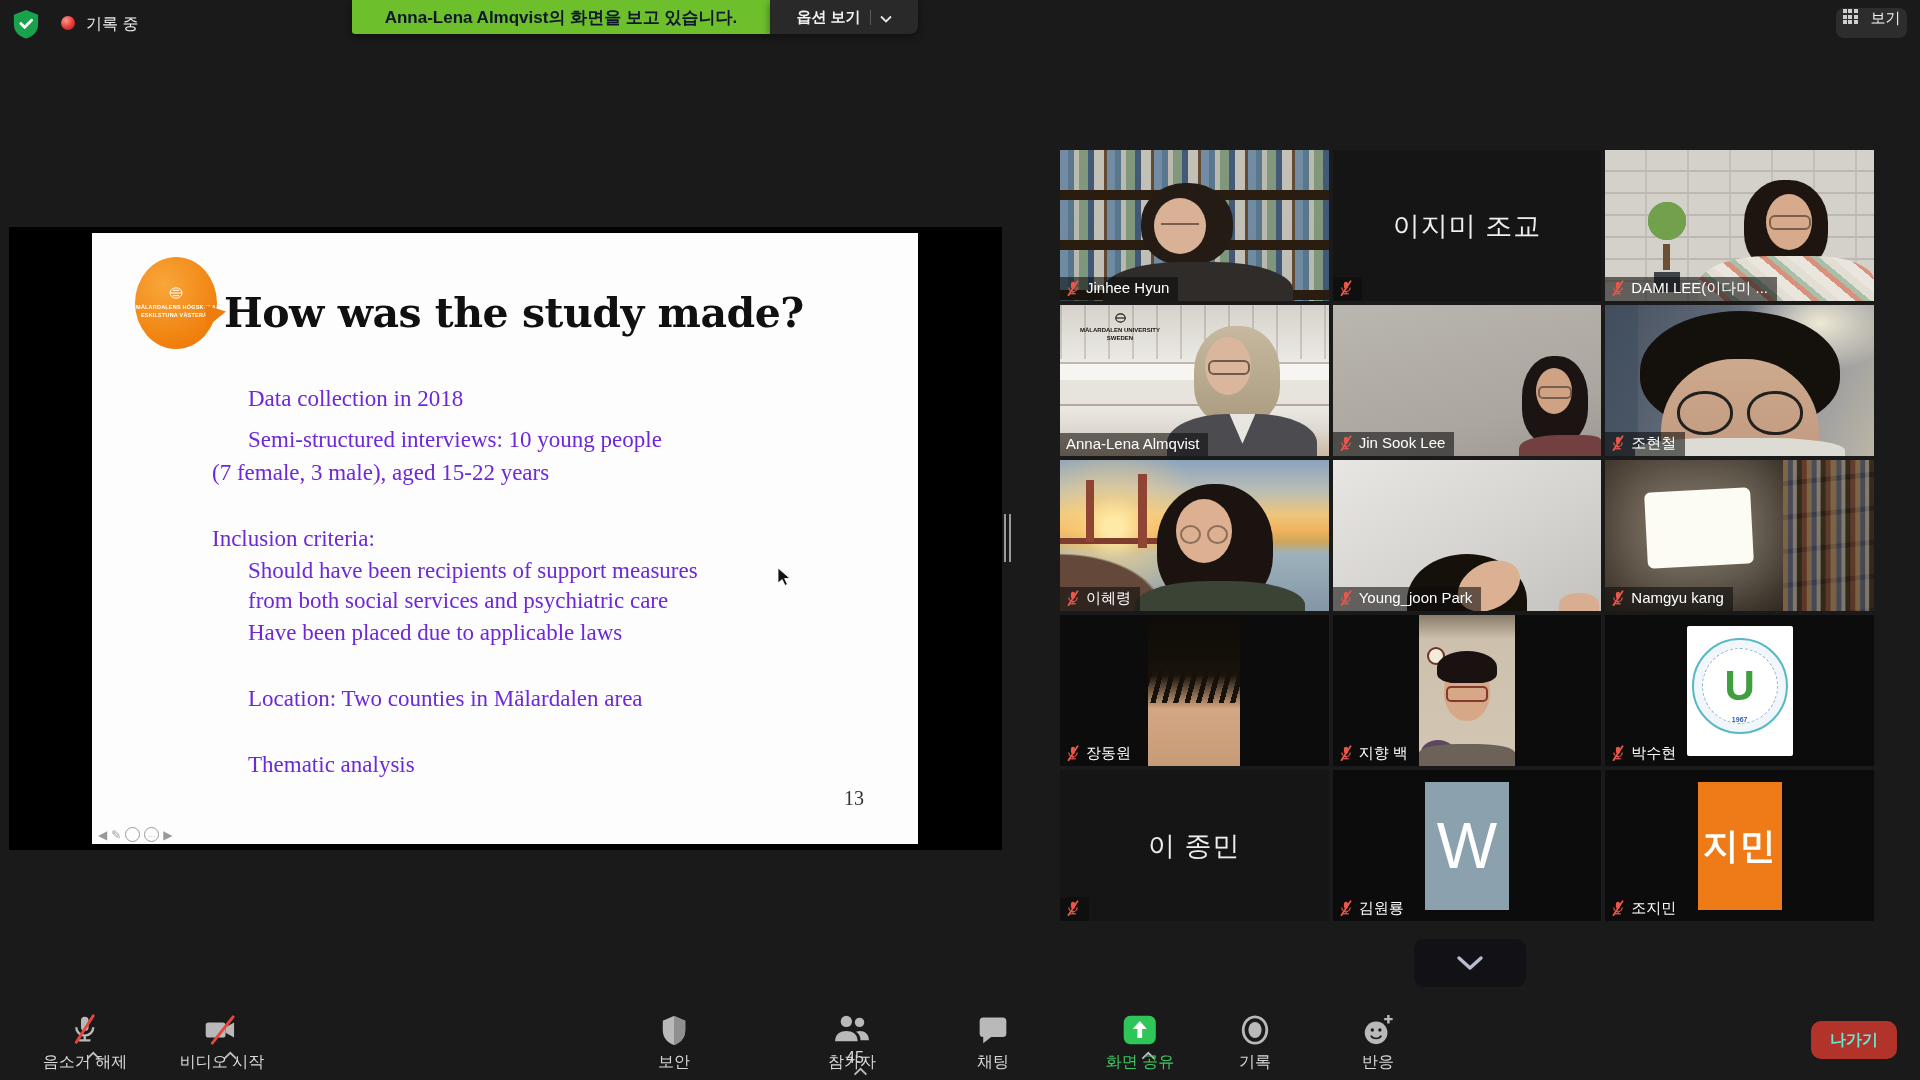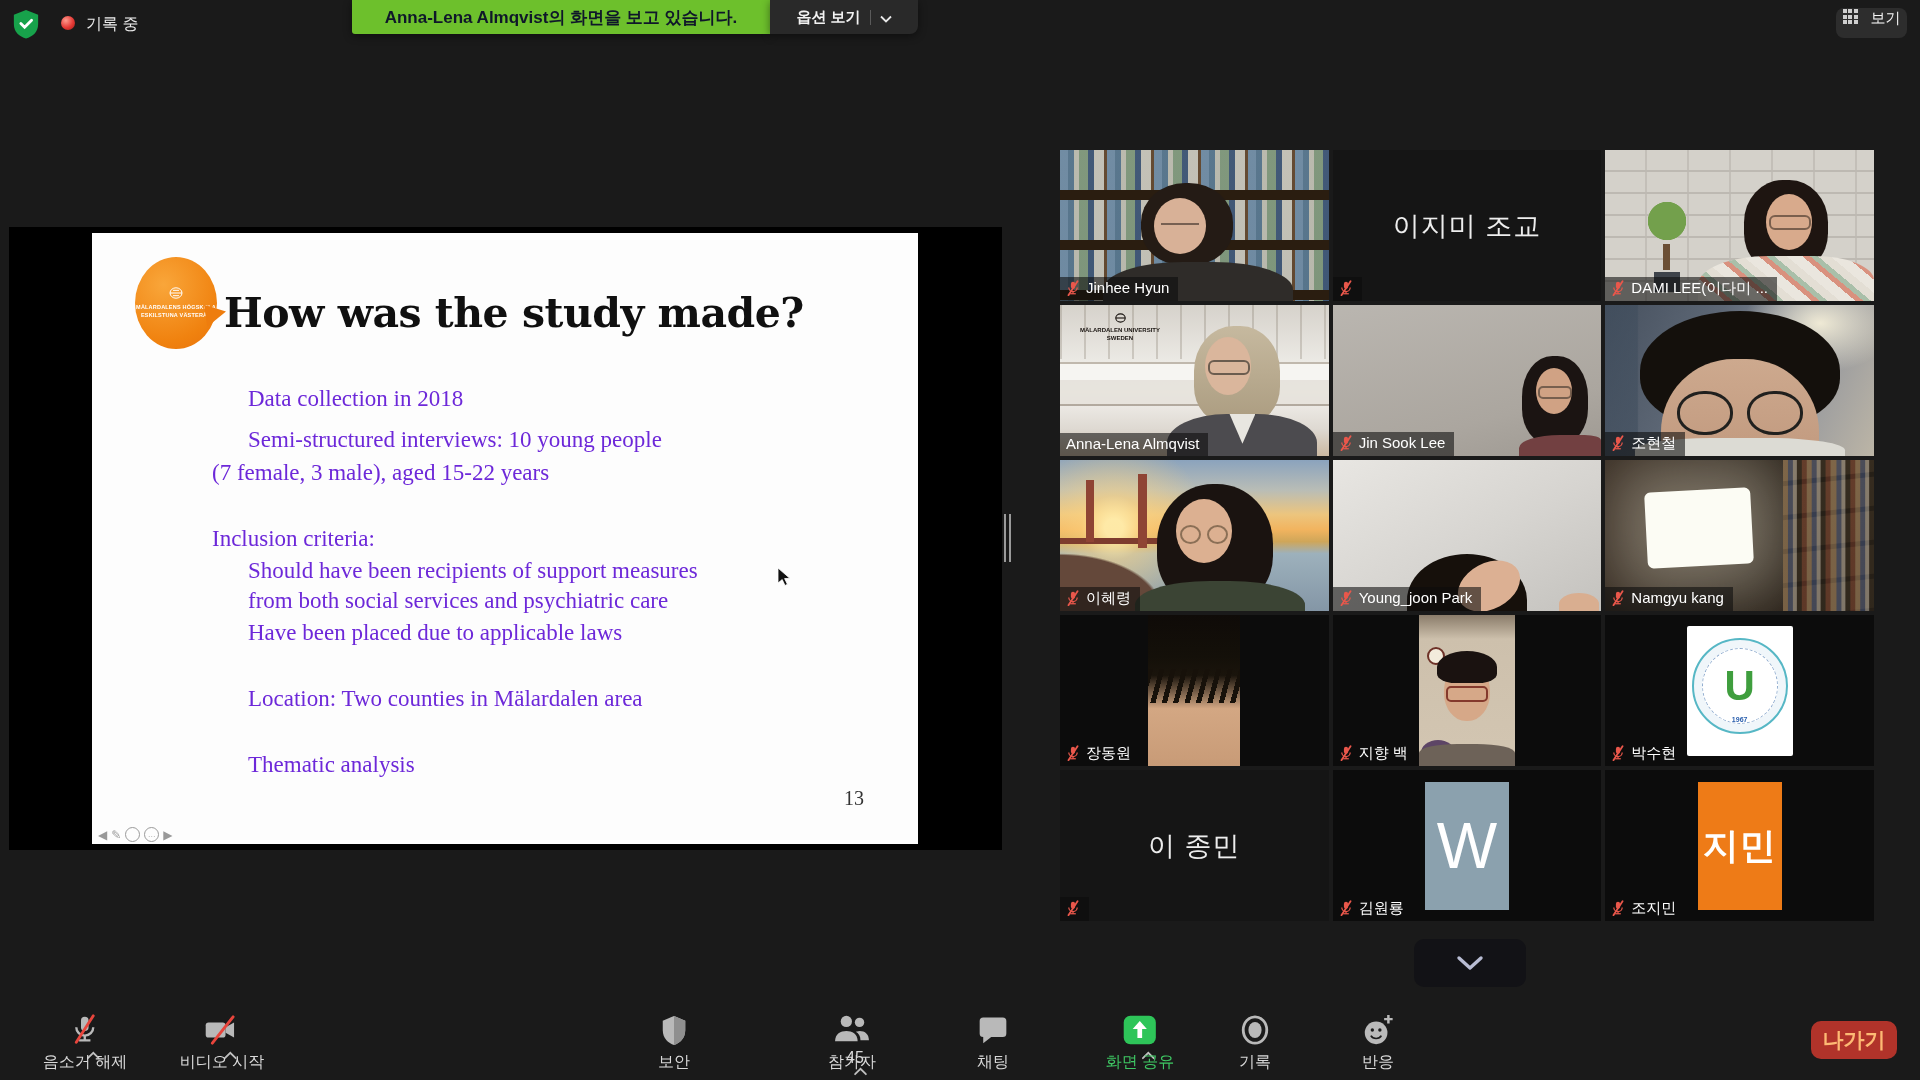--- a/index.html
+++ b/index.html
@@ -209,22 +209,22 @@
 
   
   .toolbar{position:absolute;left:0;right:0;bottom:0;height:76px;background:#1a1a1a;}
   .tb-item{position:absolute;bottom:7px;transform:translateX(-50%);display:flex;flex-direction:column;
     align-items:center;gap:3px;cursor:pointer;}
   .tb-top{display:flex;align-items:center;height:36px;flex-direction:column;}
   .tb-label{font-size:16px;color:#d9d9d9;white-space:nowrap;}
   .tb-item.accent .tb-label{color:#3ec763;}
   .tb-badge{font-size:16px;color:#d9d9d9;margin-left:6px;}
   .tb-caret{margin-left:16px;display:flex;align-items:center;}
-  .leave{position:absolute;left:1811px;top:1021px;width:86px;height:38px;background:#b1332a;color:#fdba74;
-    border:none;border-radius:10px;font-size:21px;font-weight:700;cursor:pointer;font-family:inherit;}
+  .leave{position:absolute;left:1811px;top:1021px;width:86px;height:38px;background:#b1332a;color:#5eead4;
+    border:none;border-radius:10px;font-size:16px;font-weight:700;cursor:pointer;font-family:inherit;}
   .micro{display:inline-flex;align-items:center;}
 </style>
 </head>
 <body>
 
 <div id="app">
 
   <span class="shield">
     <svg width="28" height="30" viewBox="0 0 30 32">
         <path d="M15 1 L28 6 V16 C28 25 22 29.5 15 31.5 C8 29.5 2 25 2 16 V6 Z" fill="#17a24b"></path>

